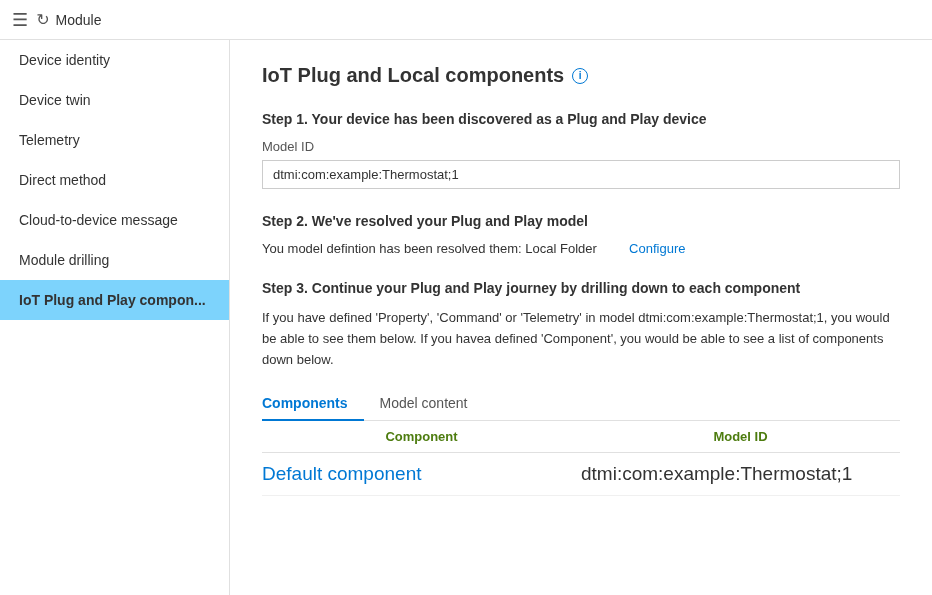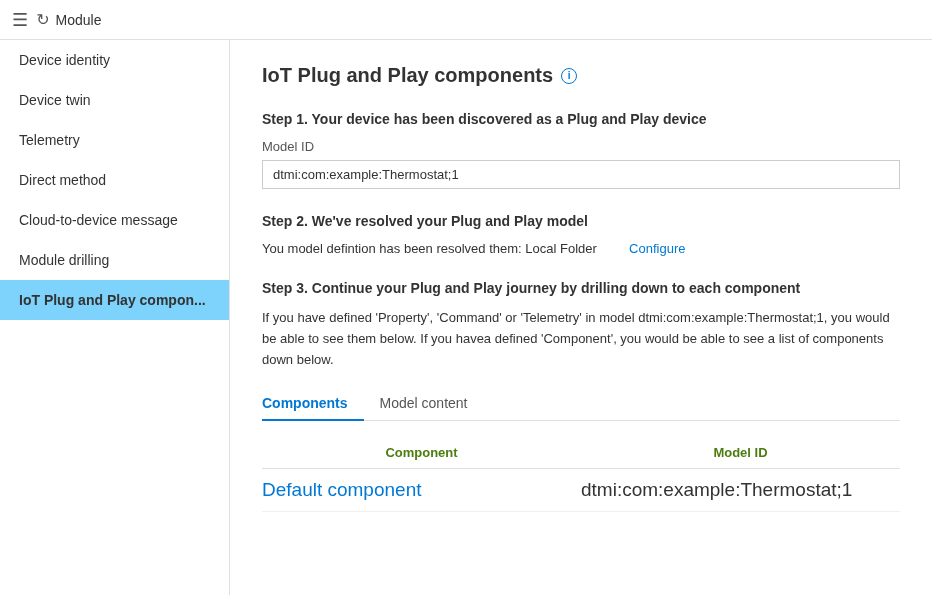--- a/index.html
+++ b/index.html
@@ -134,21 +134,20 @@
       font-size: 13px;
       color: #333;
       line-height: 1.6;
       margin-bottom: 16px;
     }
 
     
     .tabs-bar {
       display: flex;
       border-bottom: 1px solid #e0e0e0;
-      margin-bottom: 16px;
     }
     .tab {
       padding: 8px 16px 8px 0;
       margin-right: 16px;
       cursor: pointer;
       font-size: 14px;
       color: #555;
       border-bottom: 2px solid transparent;
       position: relative;
       top: 1px;
@@ -220,21 +219,21 @@
     <div class="sidebar-item">
       <span>Module drilling</span>
     </div>
     <div class="sidebar-item active">
       <span>IoT Plug and Play compon...</span>
     </div>
   </nav>
 
   <main class="content">
     <div class="page-title">
-      <span>IoT Plug and Play components</span>
+      <span>IoT Plug and Local components</span>
       <span class="info-icon">i</span>
     </div>
 
     <div class="section-block">
       <div class="section-title">Step 1. Your device has been discovered as a Plug and Play device</div>
       <div class="field-label">Model ID</div>
       <div class="field-value">dtmi:com:example:Thermostat;1</div>
     </div>
 
     <div class="section-block">

